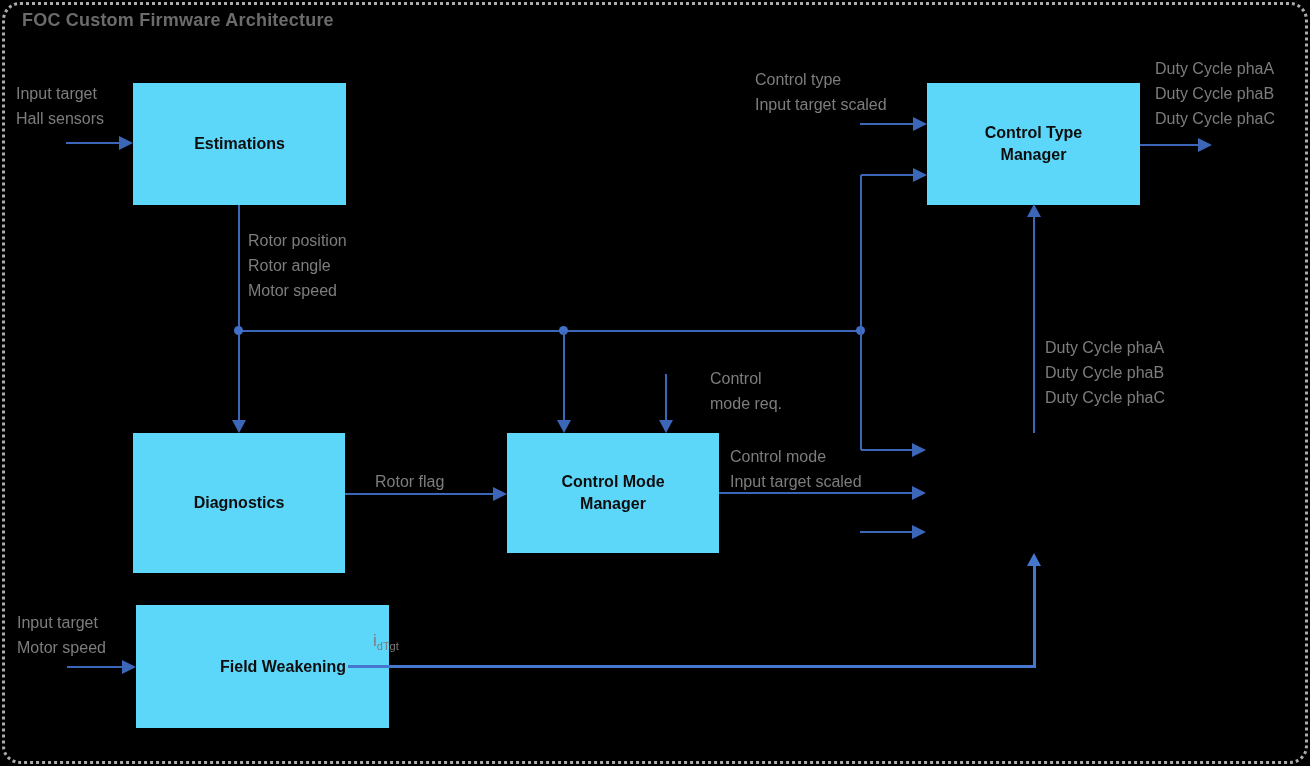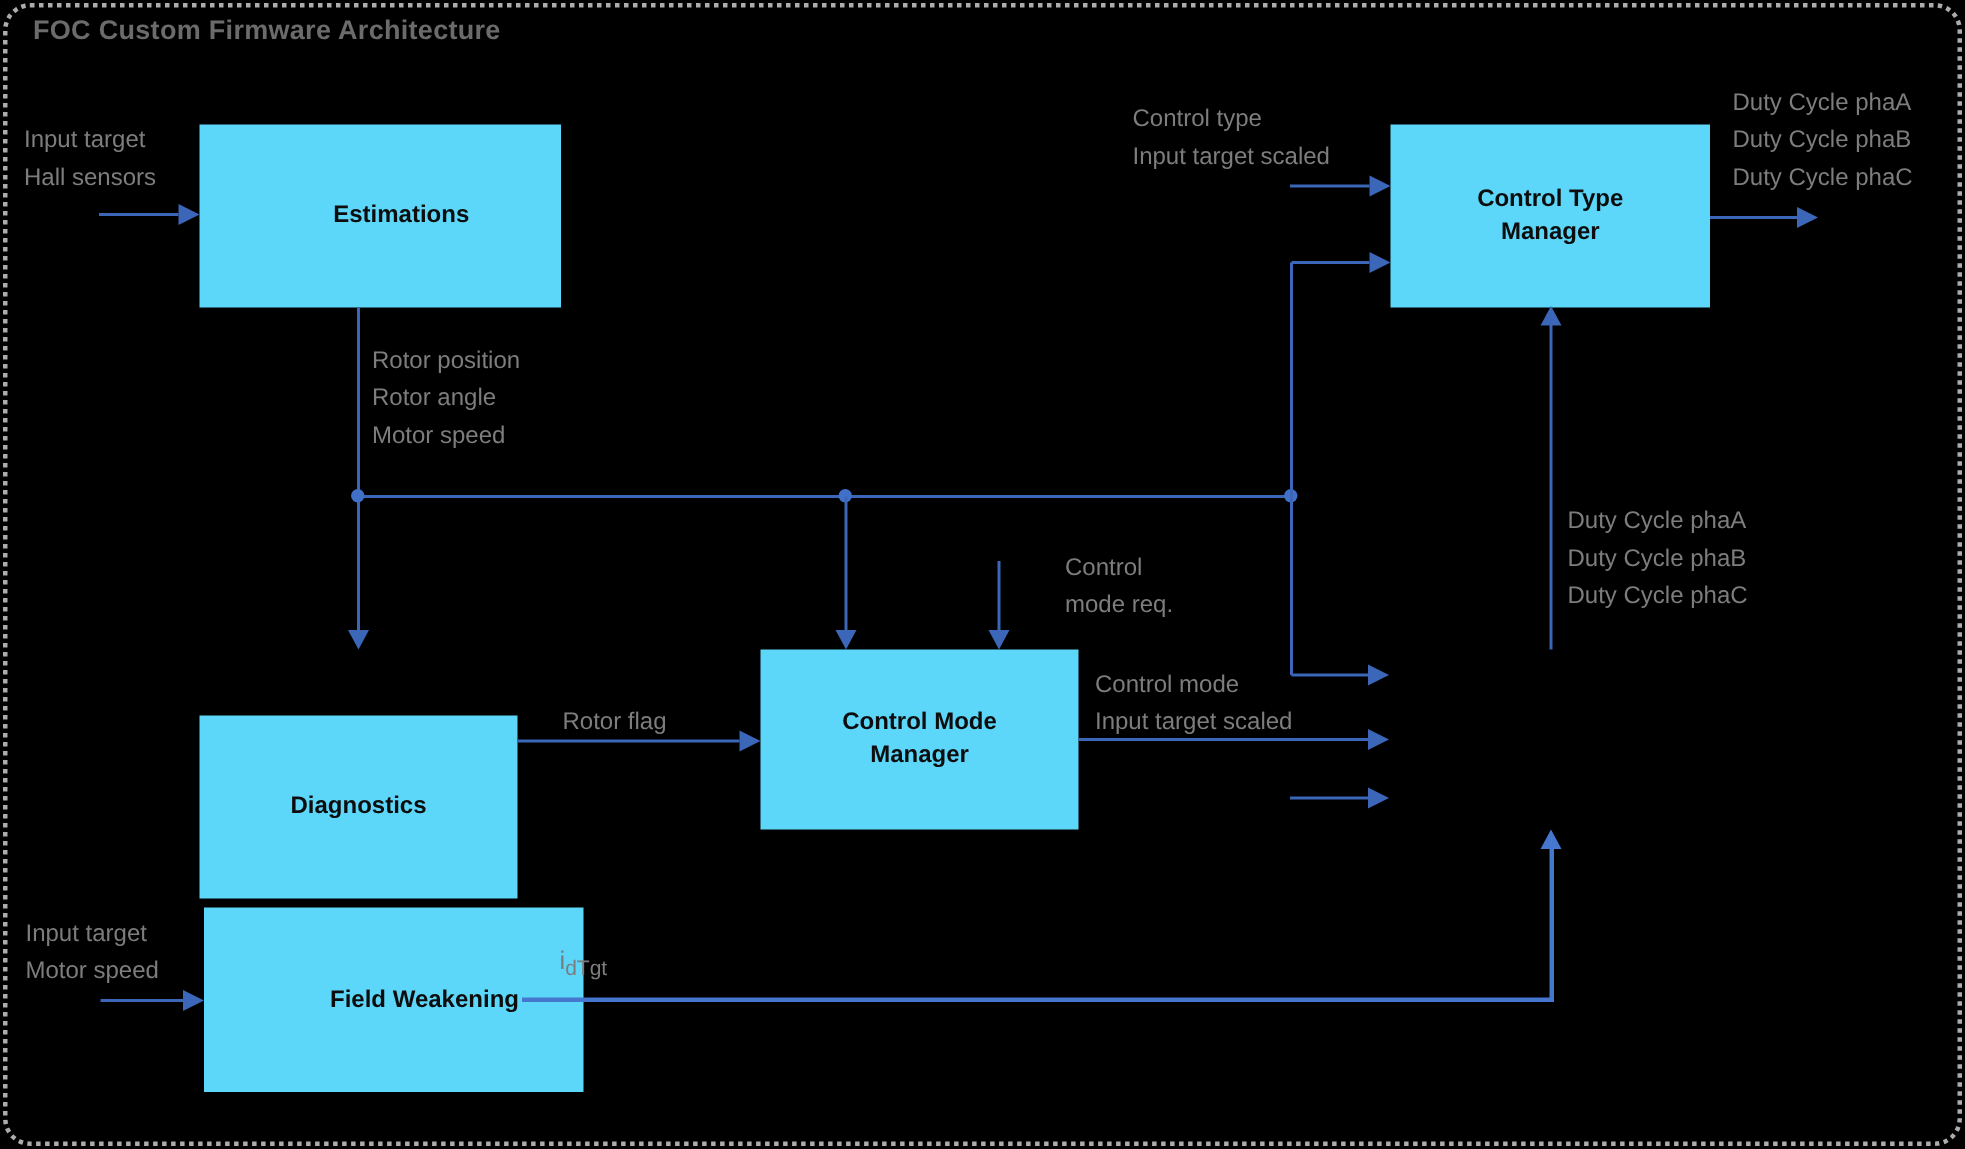--- a/index.html
+++ b/index.html
@@ -55,35 +55,35 @@
   .vline.t3{width:3px;}
   .ah{position:absolute;width:0;height:0;}
   .ah.right{border-top:7px solid transparent;border-bottom:7px solid transparent;border-left:14px solid var(--line-blue);}
   .ah.down{border-left:7px solid transparent;border-right:7px solid transparent;border-top:13px solid var(--line-blue);}
   .ah.up{border-left:7px solid transparent;border-right:7px solid transparent;border-bottom:13px solid var(--line-blue);}
   .ah.bright.up{border-bottom-color:var(--line-bright);}
   .dot{
     position:absolute;width:9px;height:9px;border-radius:50%;
     background:var(--dot-blue);
   }
-  .sub{font-size:14px;vertical-align:-4px;}
+  .sub{font-size:11px;vertical-align:-4px;}
   .idtgt{font-size:17px;}
 </style>
 </head>
 <body>
 
 <div class="slide">
   <div class="frame"></div>
 
   <div class="title">FOC Custom Firmware Architecture</div>
 
-  <div class="box cyan" style="left:133px;top:83px;width:213px;height:122px;padding-left:28px;">Estimations</div>
+  <div class="box cyan" style="left:133px;top:83px;width:213px;height:122px;">Estimations</div>
   <div class="box cyan" style="left:927px;top:83px;width:213px;height:122px;">Control Type
 Manager</div>
-  <div class="box cyan" style="left:133px;top:433px;width:212px;height:122px;margin-top:44px;">Diagnostics</div>
+  <div class="box cyan" style="left:133px;top:433px;width:212px;height:140px;">Diagnostics</div>
   <div class="box cyan" style="left:507px;top:433px;width:212px;height:120px;">Control Mode
 Manager</div>
   <div class="box cyan" style="left:136px;top:605px;width:212px;height:123px;padding-left:41px;">Field Weakening</div>
 
   <div class="lbl" style="left:16px;top:81px;">Input target
 Hall sensors</div>
   <div class="lbl" style="left:248px;top:228px;">Rotor position
 Rotor angle
 Motor speed</div>
   <div class="lbl" style="left:755px;top:67px;">Control type

